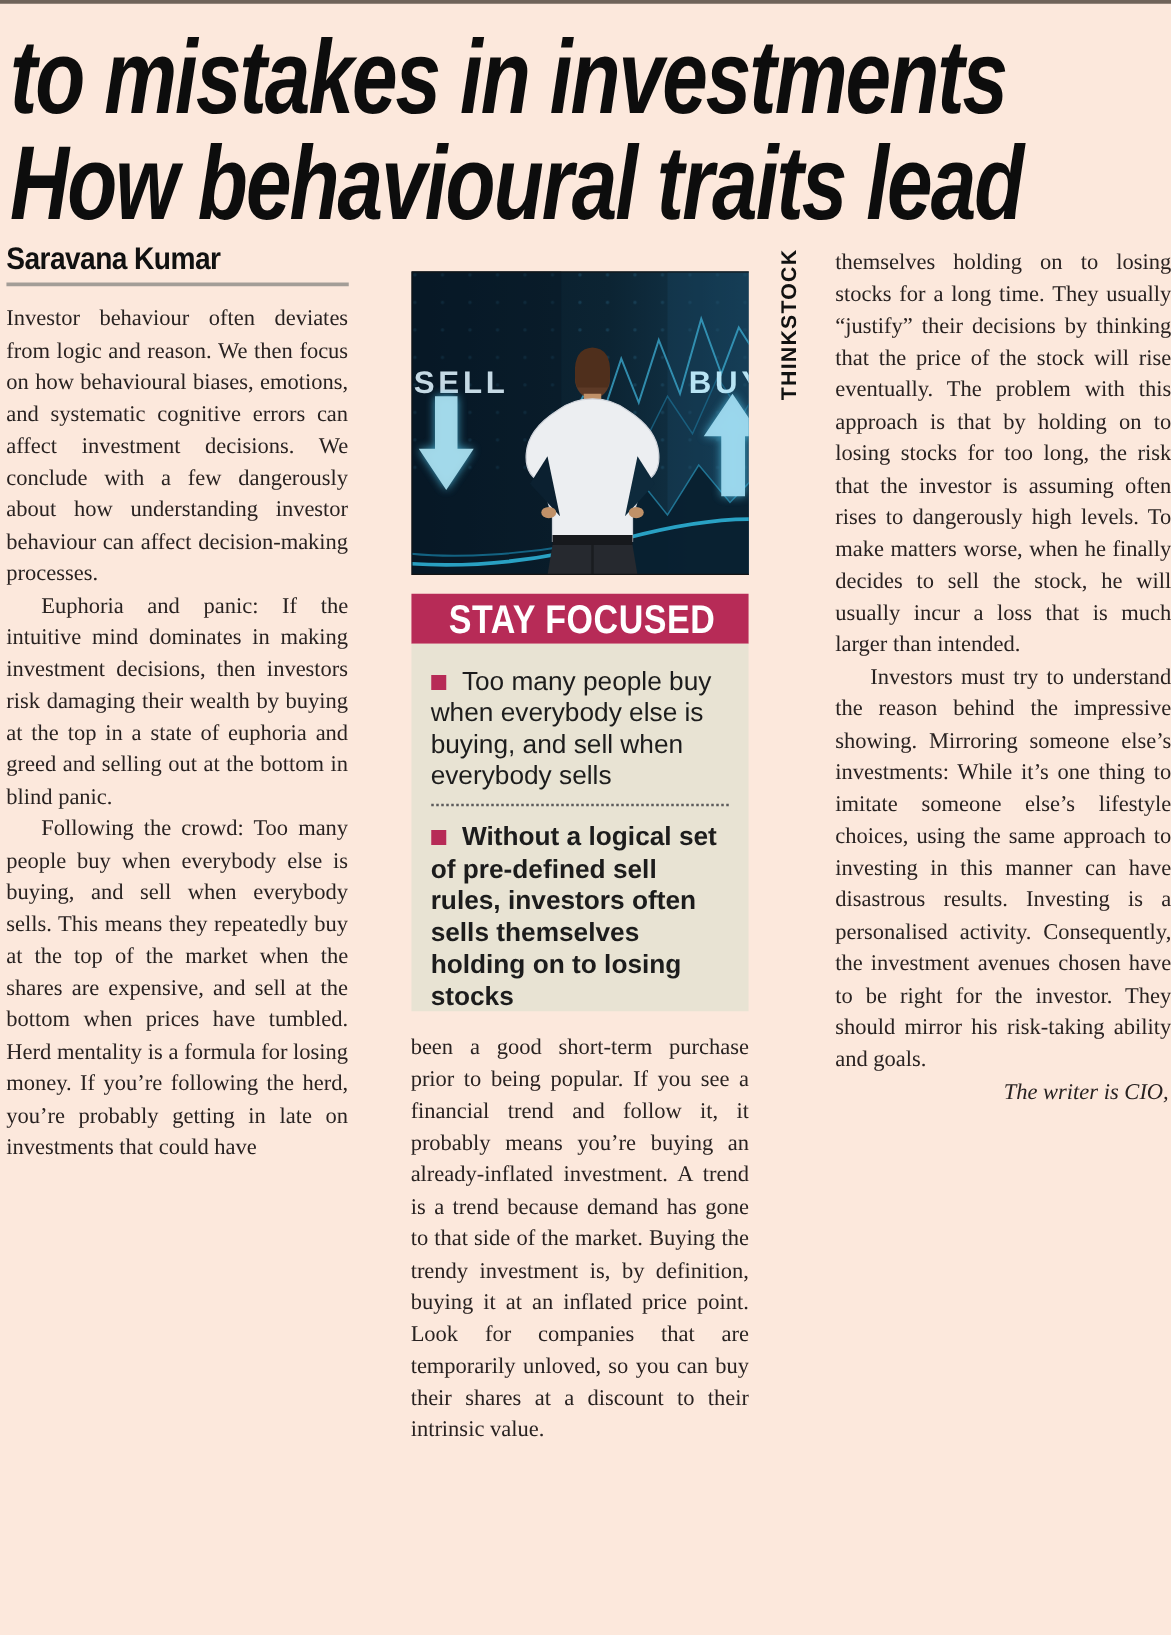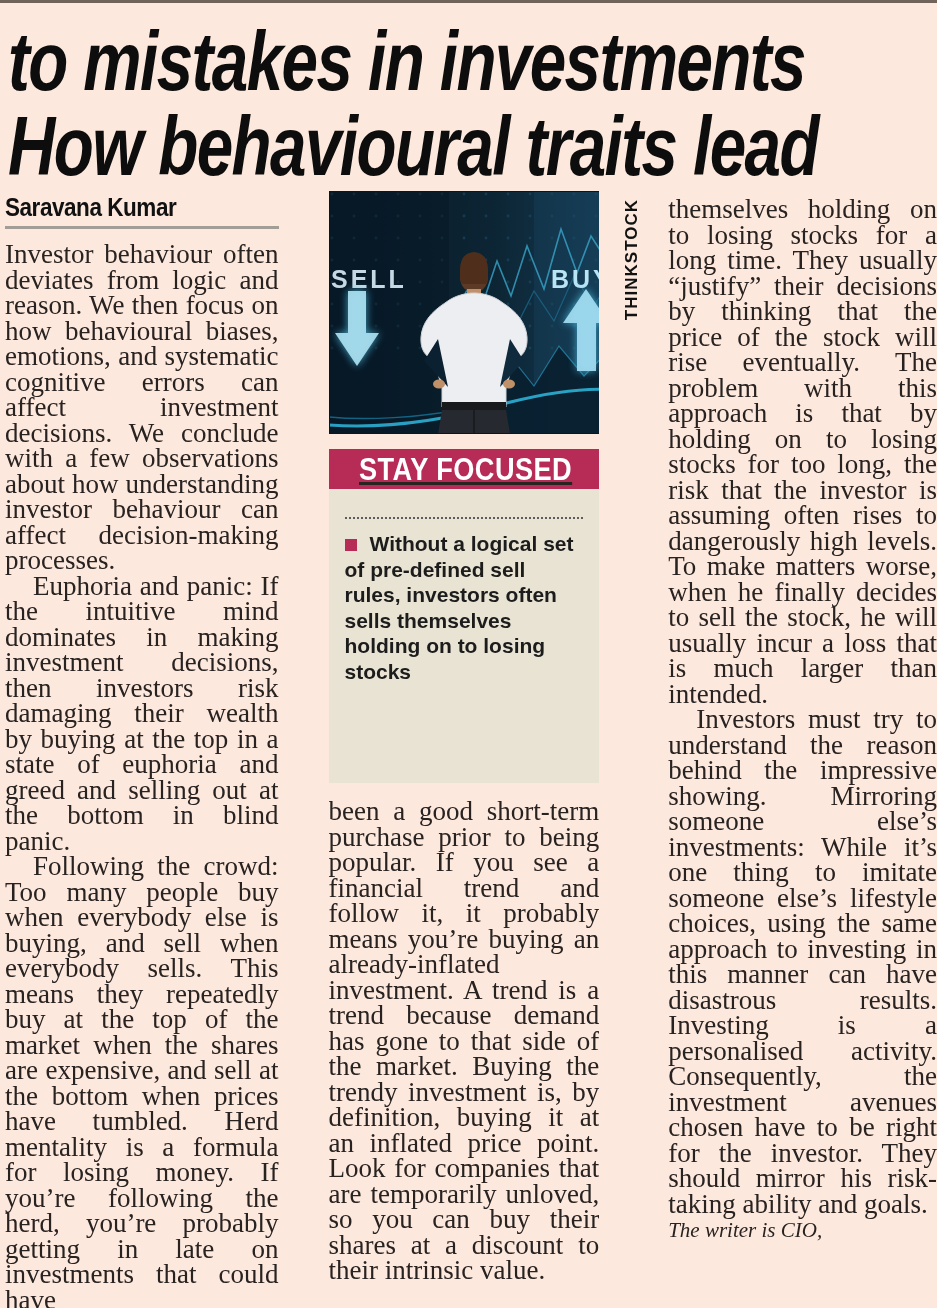--- a/index.html
+++ b/index.html
@@ -23,45 +23,45 @@
     font-style: italic; font-weight: bold;
     font-size: 84px; line-height: 85px; letter-spacing: -2px;
     color: #0d0d0d;
   }
 
   
   .content { display: flex; padding-left: 5px; height: 1119px; overflow: hidden; gap: 20px; }
   .col { overflow: hidden; }
   .col p {
     margin: 0; text-align: justify;
-    font-size: 27px; line-height: 25.5px;
+    font-size: 18px; line-height: 25.5px;
     text-indent: 28px;
     hyphens: auto; -webkit-hyphens: auto;
   }
   .col p.first { text-indent: 0; }
   .col1 { width: 292px; }
   .col2 { width: 289px; margin-left: 30px; }
   .gutter { width: 29px; position: relative; flex: none; }
   .col3 { width: 287px; padding-top: 8px; }
 
   
   .byline-wrap { height: 32px; padding-top: 4px; }
   .byline-wrap .condense {
     font-family: "Liberation Sans", sans-serif; font-weight: bold;
     font-size: 25px; transform: scaleX(0.9); letter-spacing: -0.5px;
     color: #111;
   }
   .byline-rule { height: 3px; background: #a39d97; margin: 5px 0 13px 0; width: 290px; }
 
   
-  .photo { width: 289px; height: 254px; margin-top: 2px; }
+  .photo { width: 289px; height: 254px; margin-top: 28px; }
   .photo svg { display: block; }
 
   
-  .banner { margin-top: 4px; height: 40px; background: #b72b57; display: flex; align-items: center; text-decoration: underline; }
+  .banner { margin-top: 4px; height: 40px; background: #b72b57; display: flex; align-items: center; }
   .banner .condense {
     font-family: "Liberation Sans", sans-serif; font-weight: bold;
     font-size: 32px; transform: scaleX(0.85); margin-left: 30px;
     letter-spacing: 0.5px; color: #ffffff;
   }
 
   
   .callout { background: #e8e3d3; height: 294px; padding: 18px 16px 0 16px; overflow: hidden; }
   .callout .bullet {
     font-family: "Liberation Sans", sans-serif;
@@ -77,38 +77,38 @@
   
   .gutter .vert {
     position: absolute; top: 10px; left: 3px;
     writing-mode: vertical-rl; transform: rotate(180deg);
     font-family: "Liberation Sans", sans-serif; font-weight: bold;
     font-size: 17px; letter-spacing: 1px; color: #111;
     white-space: nowrap;
   }
 
   
-  .signoff { font-style: italic; text-align: left; font-size: 21px; line-height: 26px; padding-right: 2px; }
+  .signoff { font-style: italic; text-align: right; font-size: 18px; line-height: 26px; padding-right: 2px; }
 </style>
 </head>
 <body>
 
 <div class="top-rule"></div>
 
 <h1 class="headline">
   <span class="hl-line"><span class="condense">to mistakes in investments</span></span>
   <span class="hl-line"><span class="condense">How behavioural traits lead</span></span>
 </h1>
 
 <div class="content">
 
   <div class="col col1">
     <div class="byline-wrap"><span class="condense">Saravana Kumar</span></div>
     <div class="byline-rule"></div>
-    <p class="first">Investor behaviour often deviates from logic and reason. We then focus on how behavioural biases, emotions, and systematic cognitive errors can affect investment decisions. We conclude with a few observations about how understanding investor behaviour can affect decision-making processes.</p>
+    <p class="first">Investor behaviour often deviates from logic and reason. We then focus on how behavioural biases, emotions, and systematic cognitive errors can affect investment decisions. We conclude with a few dangerously about how understanding investor behaviour can affect decision-making processes.</p>
     <p>Euphoria and panic: If the intuitive mind dominates in making investment decisions, then investors risk damaging their wealth by buying at the top in a state of euphoria and greed and selling out at the bottom in blind panic.</p>
     <p>Following the crowd: Too many people buy when everybody else is buying, and sell when everybody sells. This means they repeatedly buy at the top of the market when the shares are expensive, and sell at the bottom when prices have tumbled. Herd mentality is a formula for losing money. If you’re following the herd, you’re probably getting in late on investments that could have</p>
   </div>
 
   <div class="col col2">
     <div class="photo">
       <svg width="289" height="243" viewBox="0 0 289 243" xmlns="http://www.w3.org/2000/svg">
         <defs>
           <linearGradient id="bgGrad" x1="0" y1="0" x2="1" y2="0">
             <stop offset="0" stop-color="#081a28"></stop>
@@ -158,20 +158,21 @@
         </g>
         <rect x="0.5" y="0.5" width="288" height="242" fill="none" stroke="#141414" stroke-width="1"></rect>
       </svg>
     </div>
 
     <div class="banner">
       <span class="condense">STAY FOCUSED</span>
     </div>
 
     <div class="callout">
+      <p class="bullet"><span class="sq"></span><span>Too many people buy when everybody else is buying, and sell when everybody sells</span></p>
       <div class="dotted"></div>
       <p class="bullet bold"><span class="sq"></span><span>Without a logical set of pre-defined sell rules, investors often sells themselves holding on to losing stocks</span></p>
     </div>
 
     <p class="first callout-follow">been a good short-term purchase prior to being popular. If you see a financial trend and follow it, it probably means you’re buying an already-inflated investment. A trend is a trend because demand has gone to that side of the market. Buying the trendy investment is, by definition, buying it at an inflated price point. Look for companies that are temporarily unloved, so you can buy their shares at a discount to their intrinsic value.</p>
   </div>
 
   <div class="gutter">
     <span class="vert">THINKSTOCK</span>
   </div>

